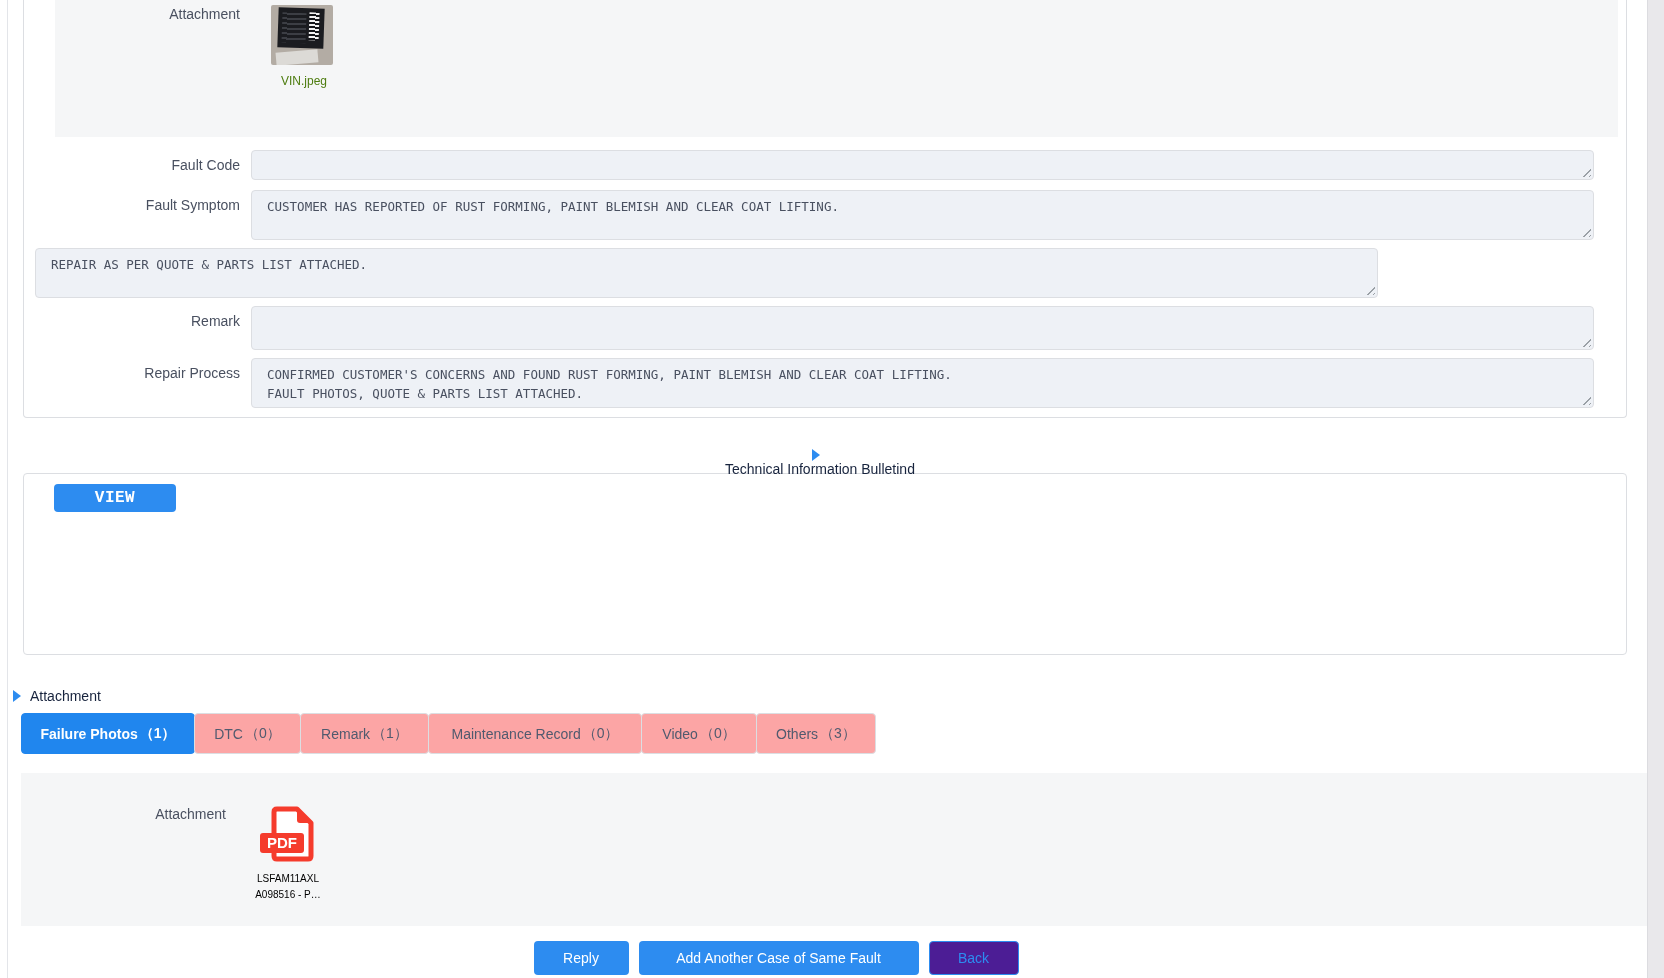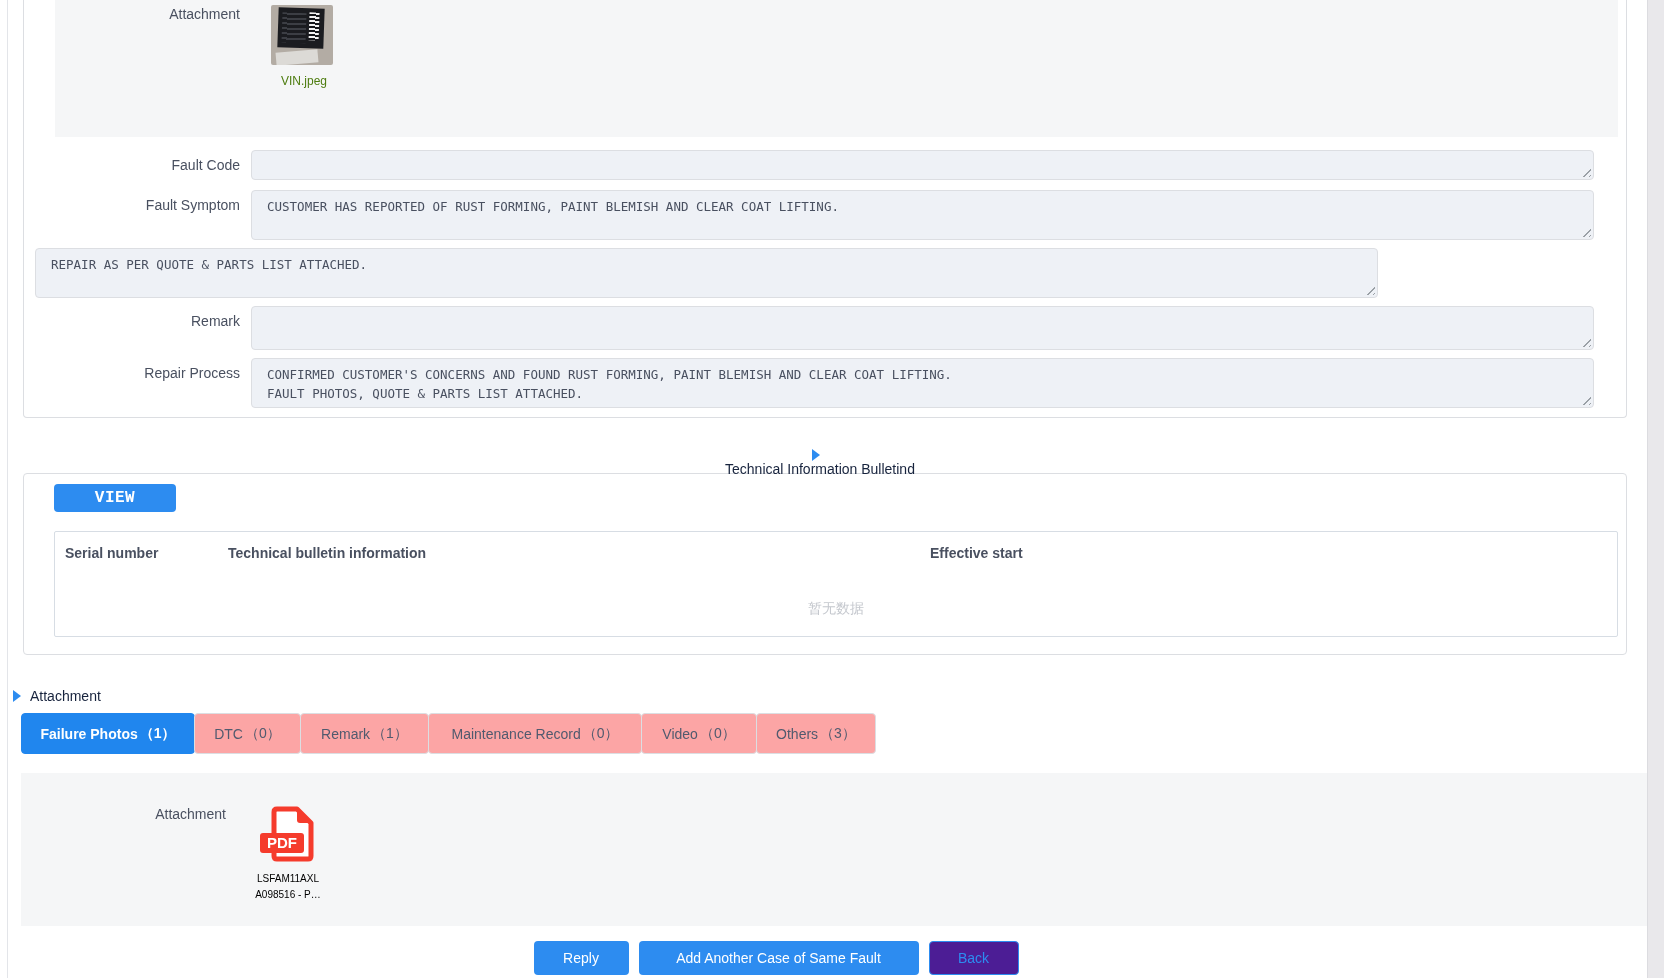--- a/index.html
+++ b/index.html
@@ -150,28 +150,20 @@
       </div>
     </section>
 
     <div class="section-heading sh1">
       <span class="tri"></span>
       <span>Technical Information Bulletind</span>
     </div>
 
     <section class="tib-card">
       <button class="view-btn">VIEW</button>
-      <div class="table-box">
-        <div class="thead">
-          <div class="th1">Serial number</div>
-          <div class="th2">Technical bulletin information</div>
-          <div class="th3">Effective start</div>
-        </div>
-        <div class="empty-text">暂无数据</div>
-      </div>
     </section>
 
     <div class="section-heading sh2">
       <span class="tri"></span>
       <span>Attachment</span>
     </div>
 
     <div class="tabs">
       <div class="tab active tw1">
         <span>Failure Photos</span>

